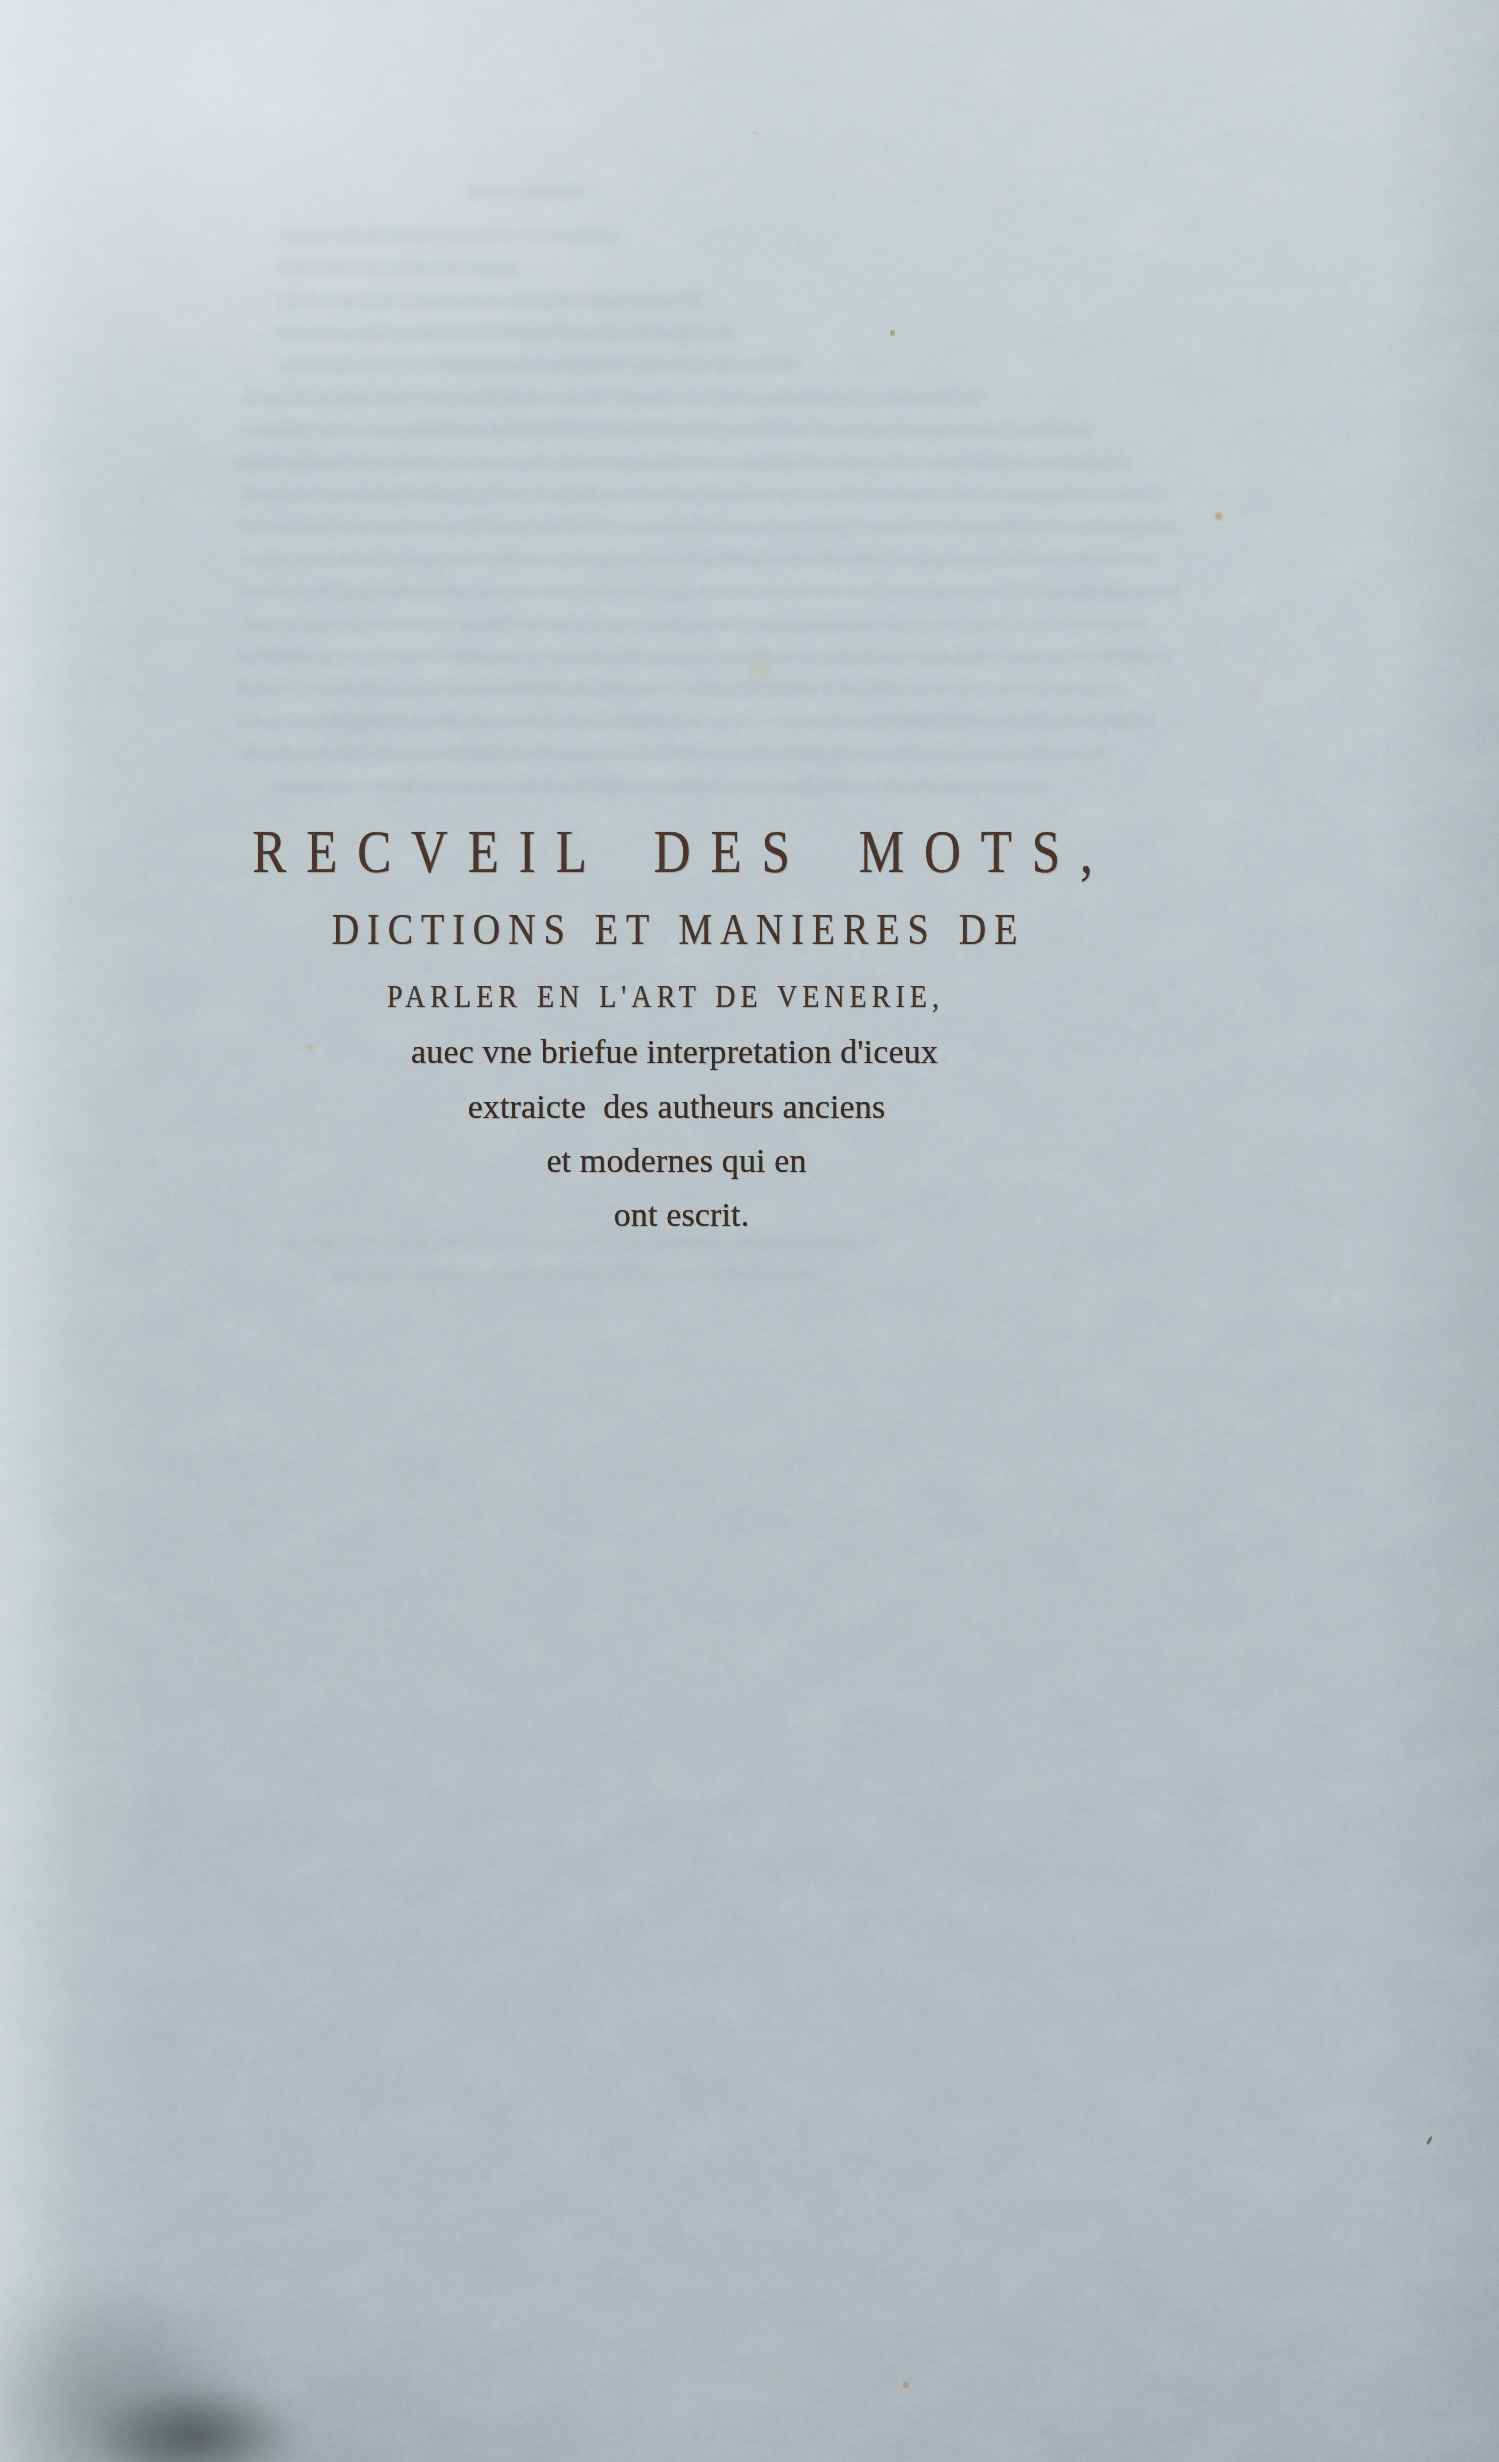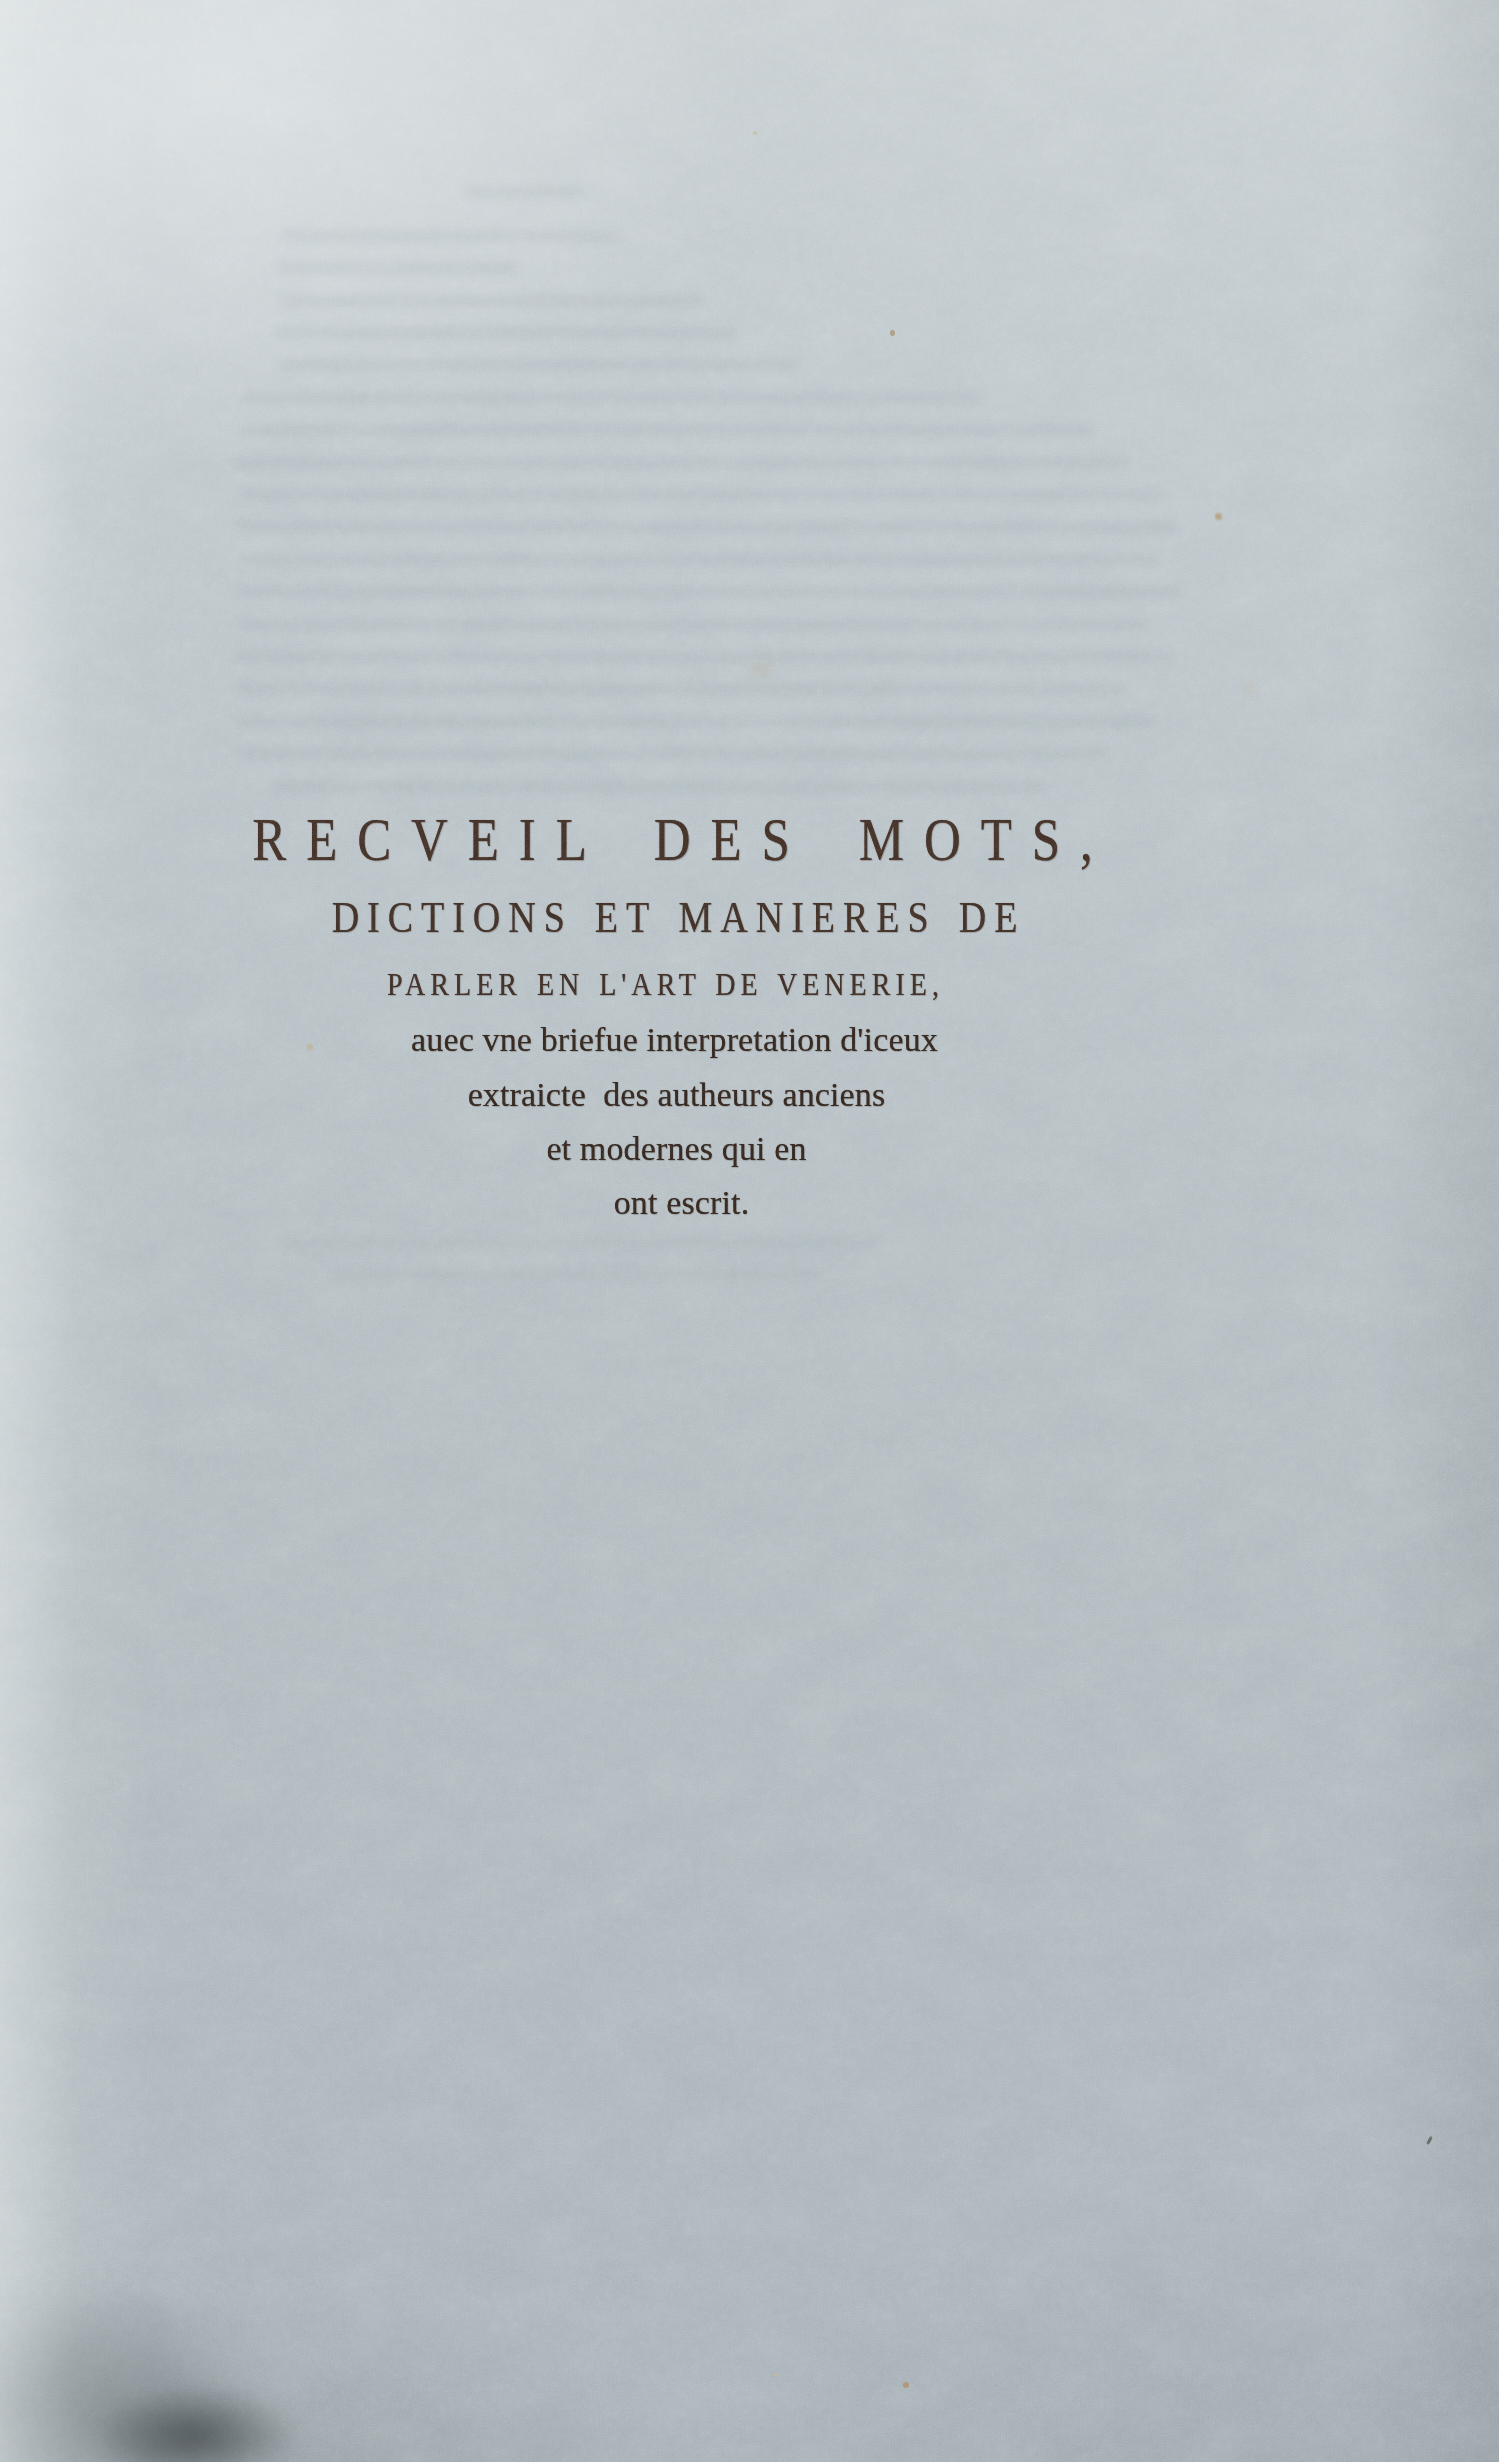--- a/index.html
+++ b/index.html
@@ -33,21 +33,21 @@
     background: #5f6d76;
     opacity: 0.085;
     filter: blur(4.7px);
   }
   .gl.faint { opacity: 0.05; }
 
   
   .speck { position: absolute; border-radius: 50%; }
 
   
-  .title-block { position: absolute; inset: 0; filter: blur(0.3px); }
+  .title-block { position: absolute; inset: 0; filter: blur(0.3px); margin-top: 12px; }
   .line {
     position: absolute;
     left: 0;
     width: 100%;
     text-align: center;
     white-space: pre;
     line-height: 1;
     transform-origin: center top;
   }
   .l1 {

